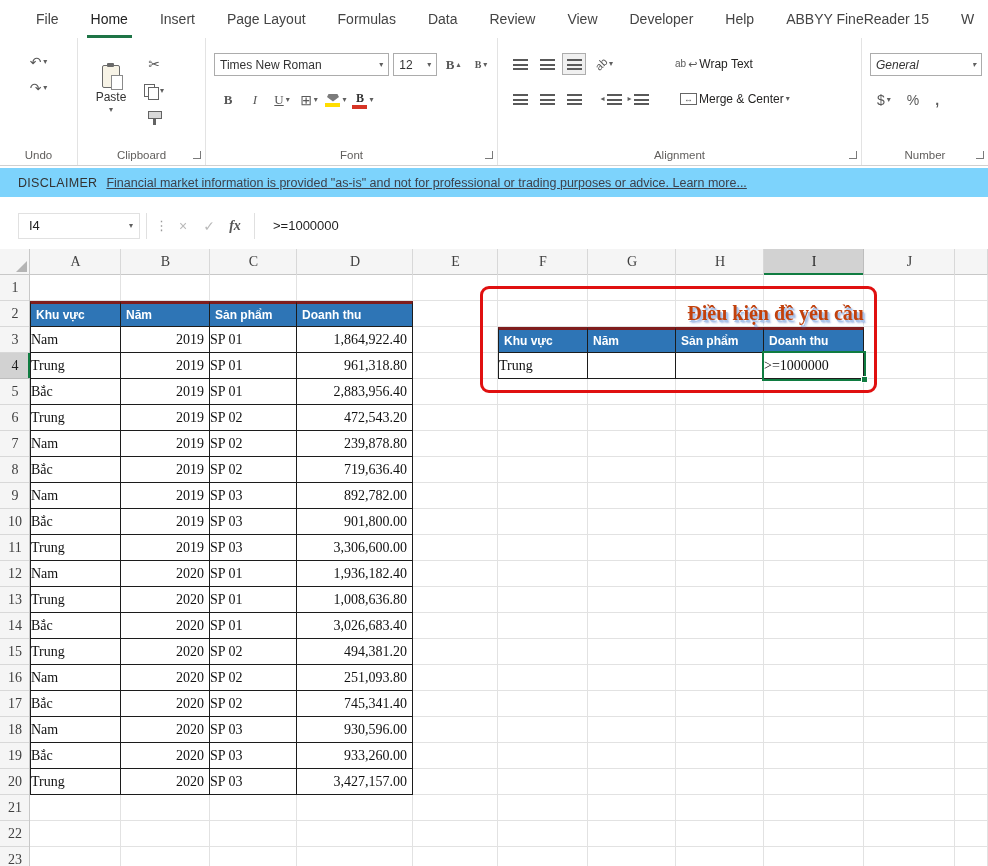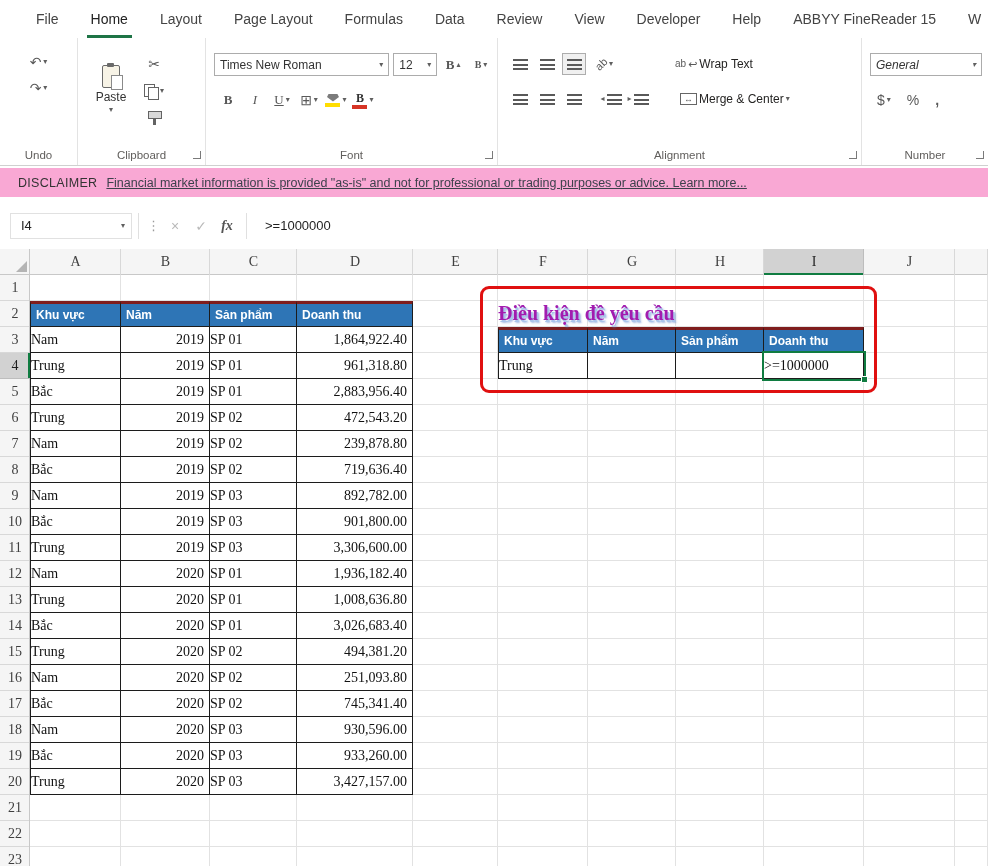--- a/index.html
+++ b/index.html
@@ -62,26 +62,26 @@
   .g-num .r1 { margin: 15px 6px 16px 8px; font-style: italic; }
   .g-num .r2 { margin: 14px 6px 0 14px; gap: 14px; }
   .sq { width: 24px; height: 22px; }
   .blet { font-weight: bold; font-size: 13px; font-family: "Liberation Serif", serif; }
   .ilet { font-style: italic; font-size: 13px; font-family: "Liberation Serif", serif; }
   .ulet { text-decoration: underline; font-size: 13px; font-family: "Liberation Serif", serif; }
   .glyph { font-size: 14px; color: #595959; line-height: 1; }
   .btn-label { font-size: 12px; color: #252423; white-space: nowrap; }
 
   
-  .disclaimer { position: absolute; top: 168px; left: 0; right: 0; height: 29px; background: #f9a8d4; display: flex; align-items: center; padding-left: 18px; gap: 9px; }
+  .disclaimer { position: absolute; top: 168px; left: 0; right: 0; height: 29px; background: #7dd3fc; display: flex; align-items: center; padding-left: 18px; gap: 9px; }
   .disc-label { font-size: 12.5px; color: #333; letter-spacing: 0.3px; }
   .disc-link { font-size: 12.5px; color: #3D414C; text-decoration: underline; cursor: pointer; }
 
   
-  .fbar { position: absolute; top: 197px; left: 0; right: 0; height: 58px; background: #fff; border-bottom: 1px solid #D9D9D9; display: flex; align-items: center; padding-left: 10px; }
+  .fbar { position: absolute; top: 197px; left: 8px; right: 0; height: 58px; background: #fff; border-bottom: 1px solid #D9D9D9; display: flex; align-items: center; padding-left: 10px; }
   .namebox { width: 122px; height: 26px; border: 1px solid #E1E1E1; display: flex; align-items: center; justify-content: space-between; padding: 0 6px 0 10px; font-size: 13px; color: #222; }
   .vsep { width: 1px; height: 26px; background: #E0E0E0; margin: 0 6px; }
   .fbtn { width: 26px; height: 26px; display: inline-flex; align-items: center; justify-content: center; background: transparent; border: none; }
   .dim { color: #B9B9B9; font-size: 14px; }
   .fx { font-family: "Liberation Serif", serif; font-style: italic; font-weight: bold; font-size: 14px; color: #555; }
   .grip { color: #9a9a9a; font-size: 13px; margin: 0 2px; }
   .formula-text { flex: 1; font-size: 13px; color: #1f1f1f; padding-left: 12px; }
 
   
   .sheet { position: absolute; top: 249px; left: 0; right: 0; bottom: 0; overflow: hidden; background: #fff; }
@@ -98,36 +98,36 @@
   td.cell { box-shadow: inset -1px -1px 0 #E2E2E2; font-family: "Liberation Serif", serif; font-size: 14px; color: #111; }
   td.thdr { box-shadow: none; background: #2E75B6; color: #fff; font-family: "Liberation Sans", sans-serif; font-weight: bold; font-size: 12px; padding-left: 5px; text-align: left;
             border-right: 1px solid #1c1c1c; border-bottom: 1px solid #1c1c1c; }
   td.tcell { box-shadow: none; border-right: 1px solid #1c1c1c; border-bottom: 1px solid #1c1c1c; }
   td.bt { border-top: 3px solid #7f1d1d; }
   td.bl { border-left: 1px solid #1c1c1c; }
   td.txt { text-align: left; }
   td.num { padding-right: 5px; text-align: right; }
 
   
-  .criteria-title { position: absolute; left: 498px; top: 50px; width: 366px; height: 28px; line-height: 28px; text-align: left;
-    font-family: "Liberation Serif", serif; font-weight: bold; font-size: 20px; color: #a21caf;
+  .criteria-title { position: absolute; left: 498px; top: 50px; width: 366px; height: 28px; line-height: 28px; text-align: right;
+    font-family: "Liberation Serif", serif; font-weight: bold; font-size: 20px; color: #c2410c;
     text-shadow: 1.5px 1.5px 0 #A9C4EA, 2.5px 2.5px 2px rgba(80,120,200,0.5); z-index: 5; pointer-events: none; }
   .redbox { position: absolute; left: 480px; top: 37px; width: 397px; height: 107px; border: 3px solid #E01010; border-radius: 9px; z-index: 8; pointer-events: none; }
   .selbox { position: absolute; left: 762px; top: 102px; width: 104px; height: 30px; border: 2px solid #107C41; z-index: 7; }
   .handle { position: absolute; right: -4px; bottom: -4px; width: 7px; height: 7px; background: #107C41; border: 1px solid #fff; }
 </style>
 </head>
 <body>
 
 <div class="app">
 
   <div class="tabsbar">
     <div class="tab">File</div>
     <div class="tab active">Home</div>
-    <div class="tab">Layout</div>
+    <div class="tab">Insert</div>
     <div class="tab">Page Layout</div>
     <div class="tab">Formulas</div>
     <div class="tab">Data</div>
     <div class="tab">Review</div>
     <div class="tab">View</div>
     <div class="tab">Developer</div>
     <div class="tab">Help</div>
     <div class="tab">ABBYY FineReader 15</div>
     <div class="tab">W</div>
   </div>

